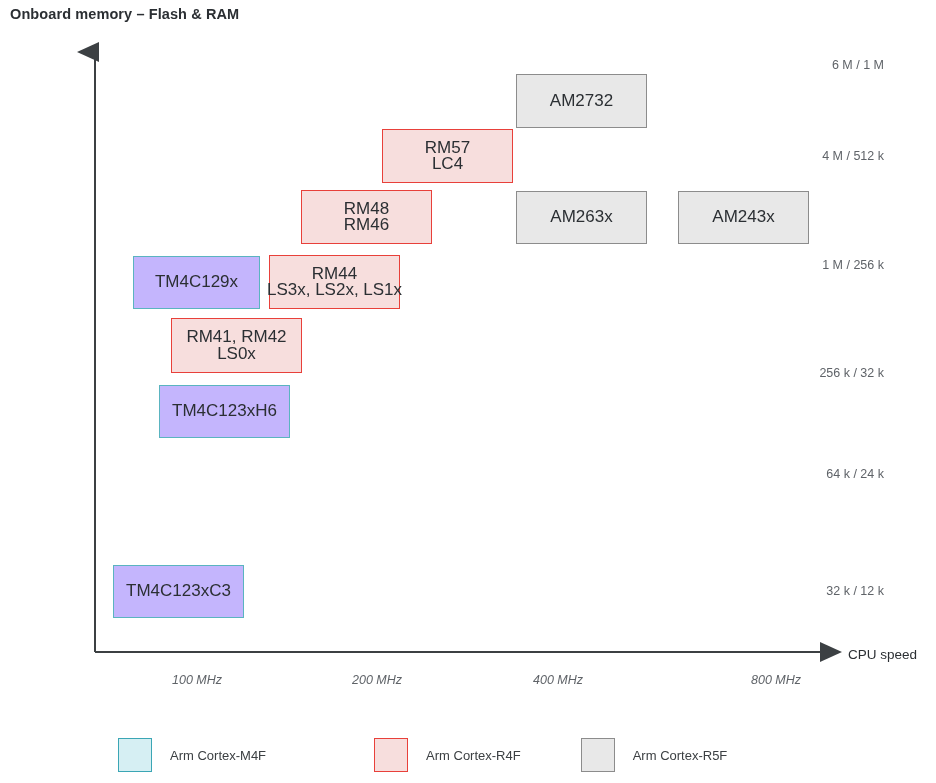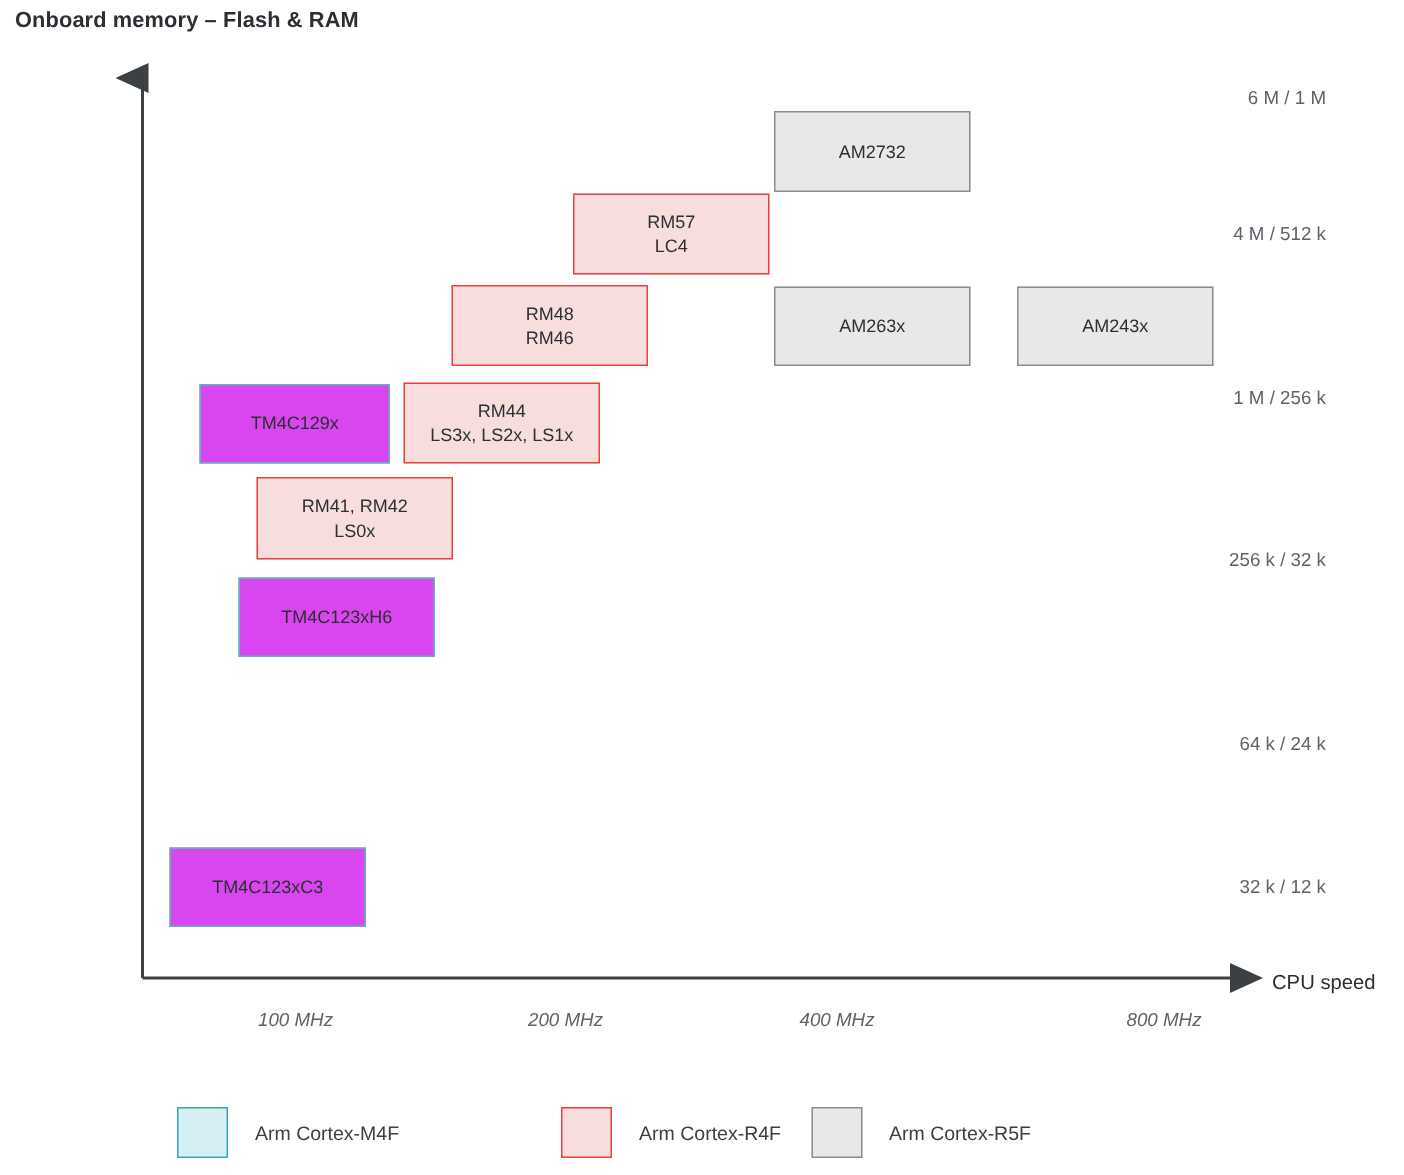--- a/index.html
+++ b/index.html
@@ -68,29 +68,29 @@
     white-space: nowrap;
   }
   
   .box {
     position: absolute;
     box-sizing: border-box;
     display: flex;
     flex-direction: column;
     align-items: center;
     justify-content: center;
-    font-size: 12px;
+    font-size: 17px;
     line-height: 16.5px;
     color: #2b2f33;
     text-align: center;
     border-width: 1.6px;
     border-style: solid;
   }
   .box .line { display: block; white-space: nowrap; }
-  .box.m4f { background: #d946ef; border-color: #5ab4c0; }
+  .box.m4f { background: #c4b5fd; border-color: #5ab4c0; }
   .box.r4f { background: #f7dedd; border-color: #e8403a; }
   .box.r5f { background: #e8e8e8; border-color: #8c8c8c; }
   
   .legend {
     position: absolute;
     left: 118px;
     top: 738px;
     height: 34px;
     display: flex;
     align-items: flex-start;
@@ -136,21 +136,21 @@
     </defs>
     <line x1="95" y1="652" x2="95" y2="52" stroke="#3c4043" stroke-width="2" marker-end="url(#arrowUp)"></line>
     <line x1="95" y1="652" x2="838" y2="652" stroke="#3c4043" stroke-width="2" marker-end="url(#arrowRight)"></line>
   </svg>
 
   <div>
     <div class="ytick" style="top:65px;">6 M / 1 M</div>
     <div class="ytick" style="top:156px;">4 M / 512 k</div>
     <div class="ytick" style="top:265px;">1 M / 256 k</div>
     <div class="ytick" style="top:373px;">256 k / 32 k</div>
-    <div class="ytick" style="top:496px;">64 k / 24 k</div>
+    <div class="ytick" style="top:474px;">64 k / 24 k</div>
     <div class="ytick" style="top:591px;">32 k / 12 k</div>
   </div>
 
   <div>
     <div class="xtick" style="left:137px;">100 MHz</div>
     <div class="xtick" style="left:317px;">200 MHz</div>
     <div class="xtick" style="left:498px;">400 MHz</div>
     <div class="xtick" style="left:716px;">800 MHz</div>
   </div>
 
@@ -195,19 +195,19 @@
 
   <div class="legend">
     <div class="legend-item">
       <span class="legend-swatch m4f"></span>
       <span class="legend-text">Arm Cortex-M4F</span>
     </div>
     <div class="legend-item" style="margin-left:108px;">
       <span class="legend-swatch r4f"></span>
       <span class="legend-text">Arm Cortex-R4F</span>
     </div>
-    <div class="legend-item" style="margin-left:20px;">
+    <div class="legend-item" style="margin-left:60px;">
       <span class="legend-swatch r5f"></span>
       <span class="legend-text">Arm Cortex-R5F</span>
     </div>
   </div>
 
 </div>
 
 </body></html>

